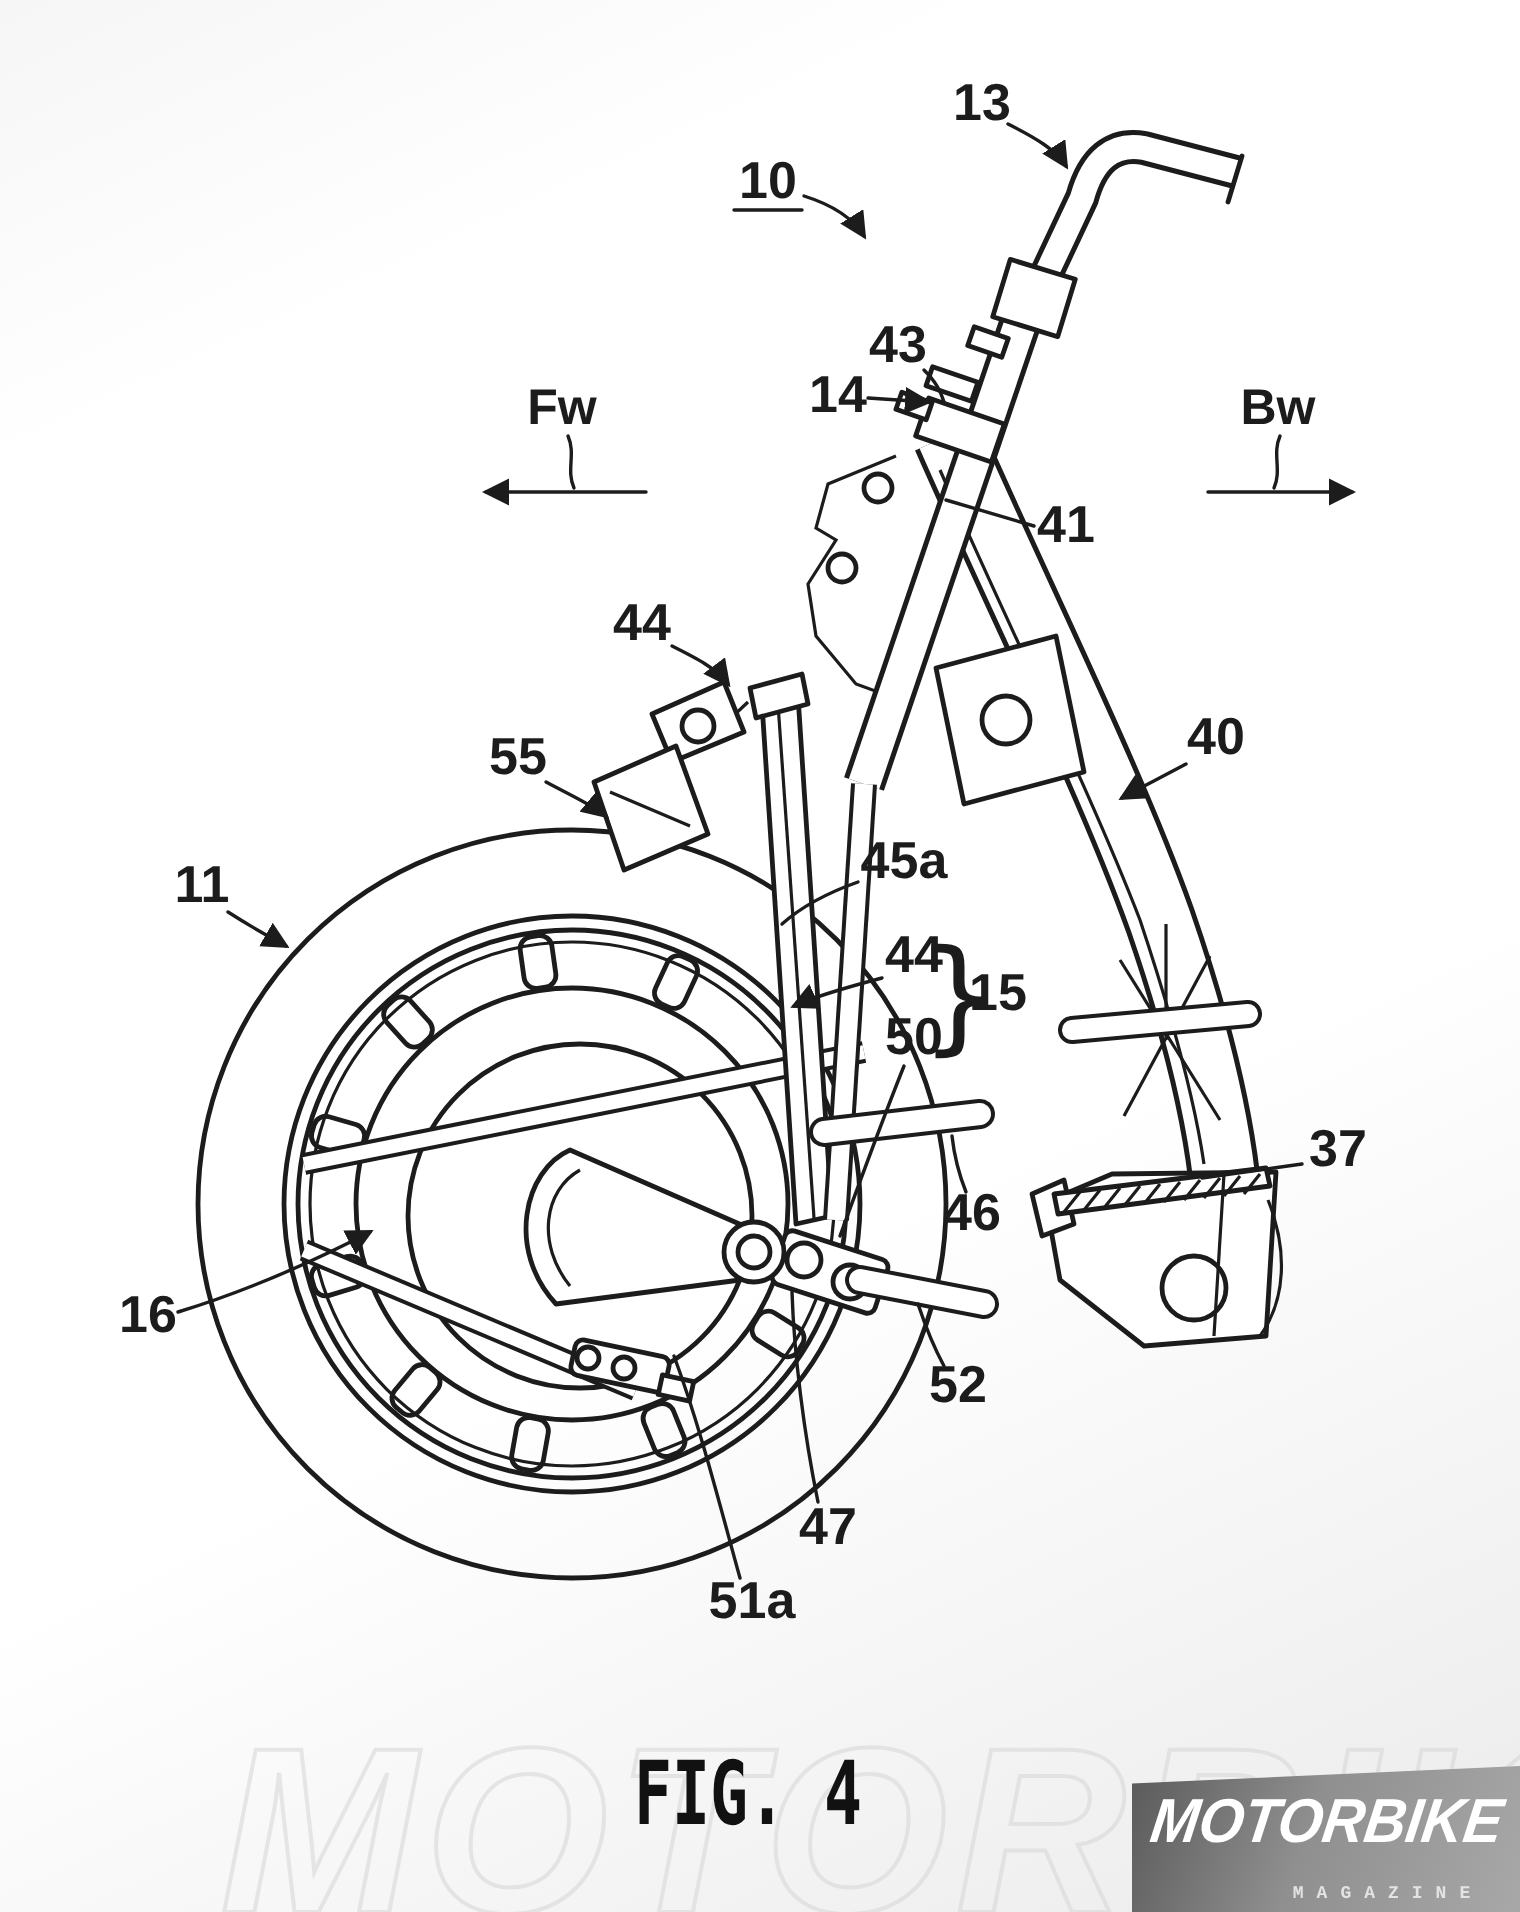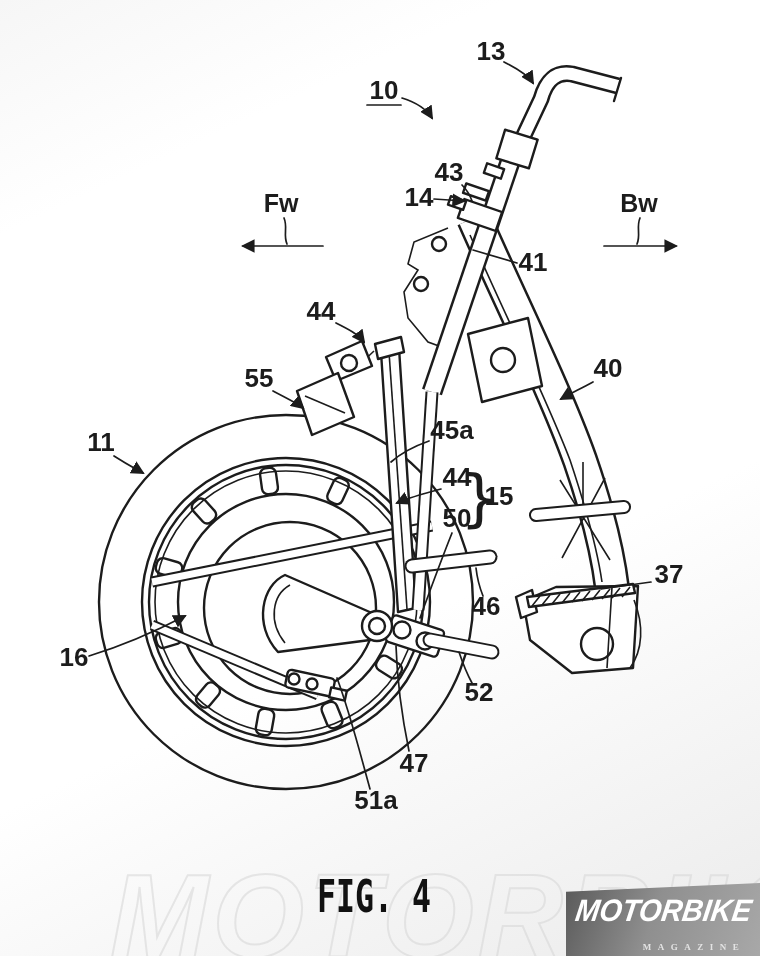--- a/index.html
+++ b/index.html
@@ -40,21 +40,21 @@
     background:linear-gradient(110deg,var(--logo-bg-dark) 0%,#8f8f8f 45%,var(--logo-bg-light) 100%);
     clip-path:polygon(0 12%,100% 0,100% 100%,0 100%);
     display:flex;flex-direction:column;justify-content:center;align-items:center;
   }
   .logo-title{
     font-family:"Liberation Sans",sans-serif;font-weight:900;font-style:italic;
     font-size:31px;line-height:30px;color:var(--logo-text);
     transform:skewX(-8deg) scaleX(.93);letter-spacing:0px;margin-top:8px;
   }
   .logo-sub{
-    font-family:Liberation Serif, serif;font-weight:700;font-size:9px;
+    font-family:Liberation Mono, monospace;font-weight:700;font-size:9px;
     letter-spacing:6.5px;color:#e3e3e3;margin-top:16px;margin-left:62px;
   }
 </style>
 </head>
 <body>
 
 <div class="watermark">MOTORBIKE</div>
 
 <svg class="figure" width="760" height="956" viewBox="0 0 760 956">
   <defs>

